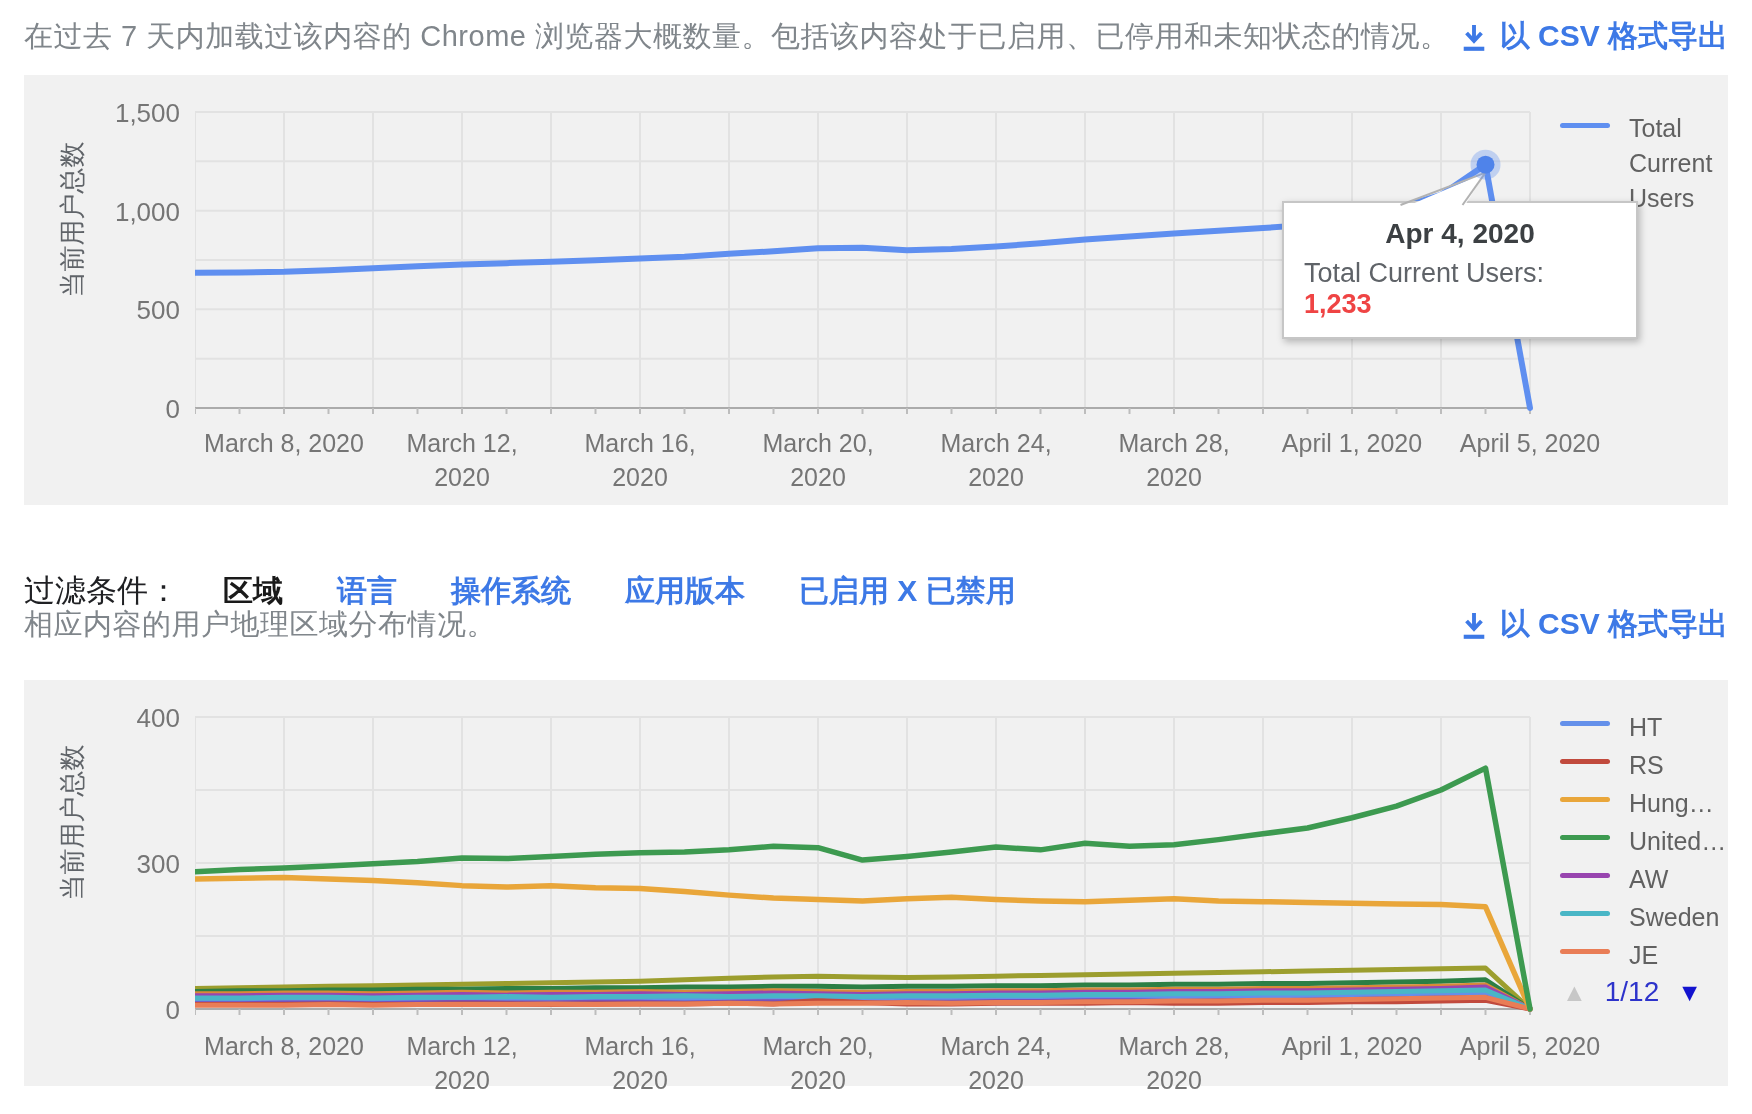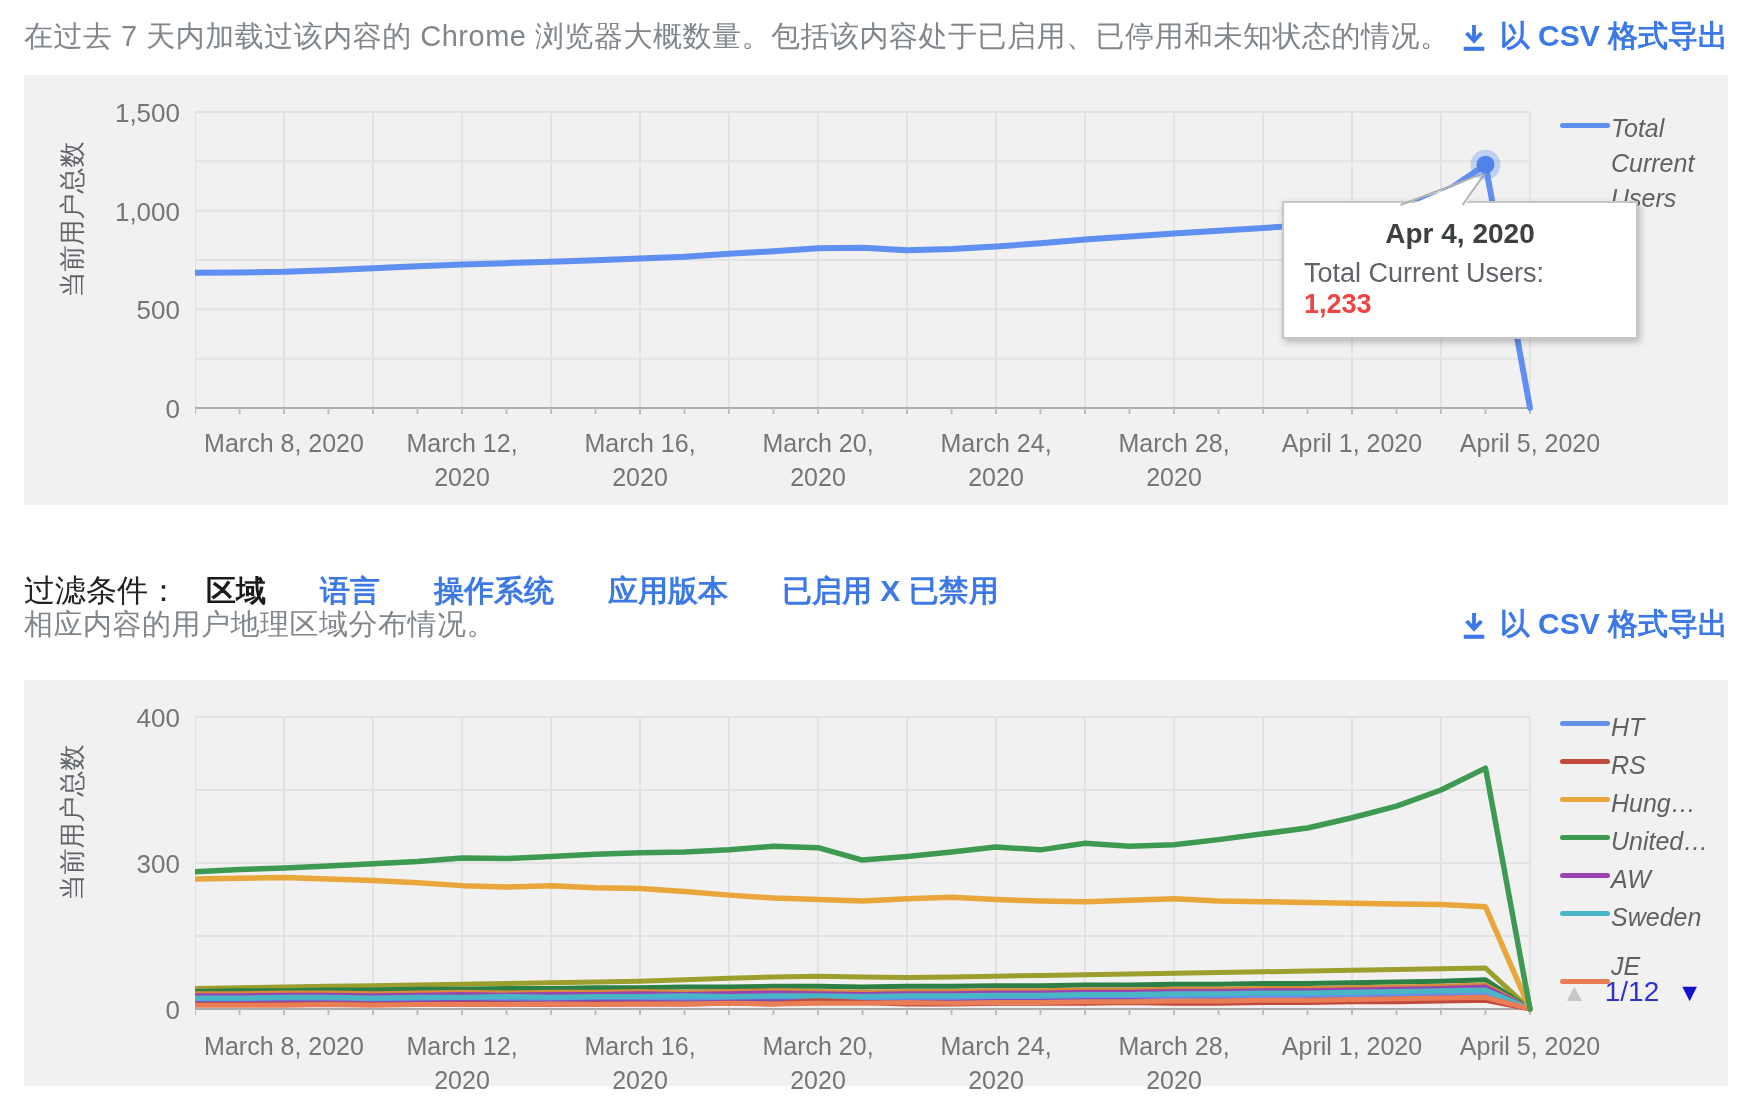--- a/index.html
+++ b/index.html
@@ -28,36 +28,36 @@
 
   .ytick { position:absolute; left:16px; width:140px; text-align:right;
     font-size:26px; color:#757575; }
   .xtick { position:absolute; transform:translateX(-50%); text-align:center;
     font-size:25px; color:#757575; white-space:pre-line; line-height:1.35; }
 
   .plot { position:absolute; left:171px; top:0; z-index:1; }
   .overlay { position:absolute; left:0; top:0; z-index:3; pointer-events:none; }
 
   .legend { position:absolute; left:1536px; }
-  .legend-item { display:flex; gap:1px; align-items:flex-start; position:absolute; left:0;font-style:italic; }
+  .legend-item { display:flex; gap:19px; align-items:flex-start; position:absolute; left:0; }
   .swatch { width:50px; height:5px; border-radius:3px; flex:0 0 auto; margin-top:12px; }
   .legend-label { font-size:25px; color:#616161; line-height:1.4; white-space:nowrap; }
   #legend1 { top:36px; }
   #legend1 .legend-label { white-space:normal; width:112px; }
 
   .tooltip { position:absolute; left:1258px; top:126px; width:356px; z-index:2;
     background:#fff; border:2px solid #c6c6c6; box-shadow:2px 3px 7px rgba(0,0,0,.25);
     padding:15px 20px 17px 20px; }
   .tooltip .tt-date { font-size:28px; font-weight:bold; color:#3c4043;text-align:center; }
   .tooltip .tt-row { margin-top:8px; font-size:27px; color:#5f6368; }
   .tooltip .tt-val { font-weight:bold; color:#ef4444; }
 
   #filter-row { position:absolute; left:24px; top:534px; display:flex;
     align-items:baseline; }
-  #filter-row .flabel { font-size:31px; color:#202124; margin-right:27px; }
+  #filter-row .flabel { font-size:31px; color:#202124; margin-right:44px; }
   .fitem { font-size:30px; color:#3d79e6; font-weight:bold; margin-right:54px;
     cursor:pointer; white-space:nowrap; }
   .fitem.active { color:#1a1a1a; font-weight:bold; cursor:default;margin-top:37px; }
 
   #pager { position:absolute; left:1538px; top:296px; display:flex;
     align-items:center; gap:18px; }
   #pager .pg-up   { color:#c7c7c7; font-size:25px; cursor:pointer; }
   #pager .pg-num  { color:#2d33cb; font-size:28px; }
   #pager .pg-down { color:#1313cf; font-size:25px; cursor:pointer; }
 </style>
@@ -212,21 +212,21 @@
         <div class="legend-label">United…</div>
       </div>
       <div class="legend-item" style="top: 182px;">
         <div class="swatch" style="background: rgb(152, 69, 175); margin-top: 11px;"></div>
         <div class="legend-label">AW</div>
       </div>
       <div class="legend-item" style="top: 220px;">
         <div class="swatch" style="background: rgb(73, 182, 198); margin-top: 11px;"></div>
         <div class="legend-label">Sweden</div>
       </div>
-      <div class="legend-item" style="top: 269px; align-items: flex-end;">
+      <div class="legend-item" style="top: 258px;">
         <div class="swatch" style="background: rgb(233, 125, 86); margin-top: 11px;"></div>
         <div class="legend-label">JE</div>
       </div>
     </div>
   <div id="pager">
     <span class="pg-up">▲</span>
     <span class="pg-num">1/12</span>
     <span class="pg-down">▼</span>
   </div>
 <svg class="plot" width="1341" height="343" style="left: 171px;">

